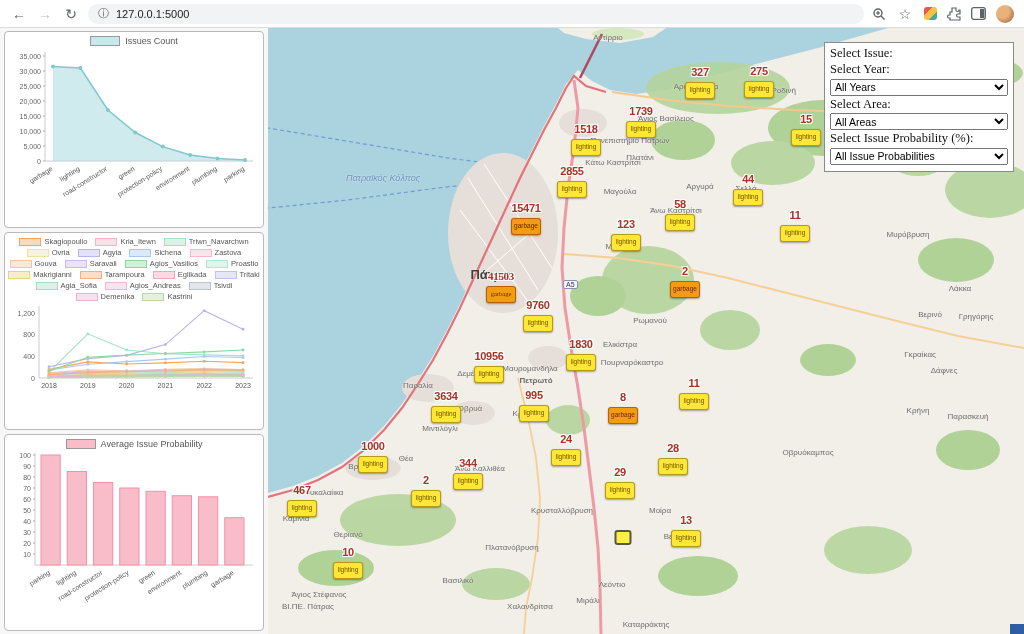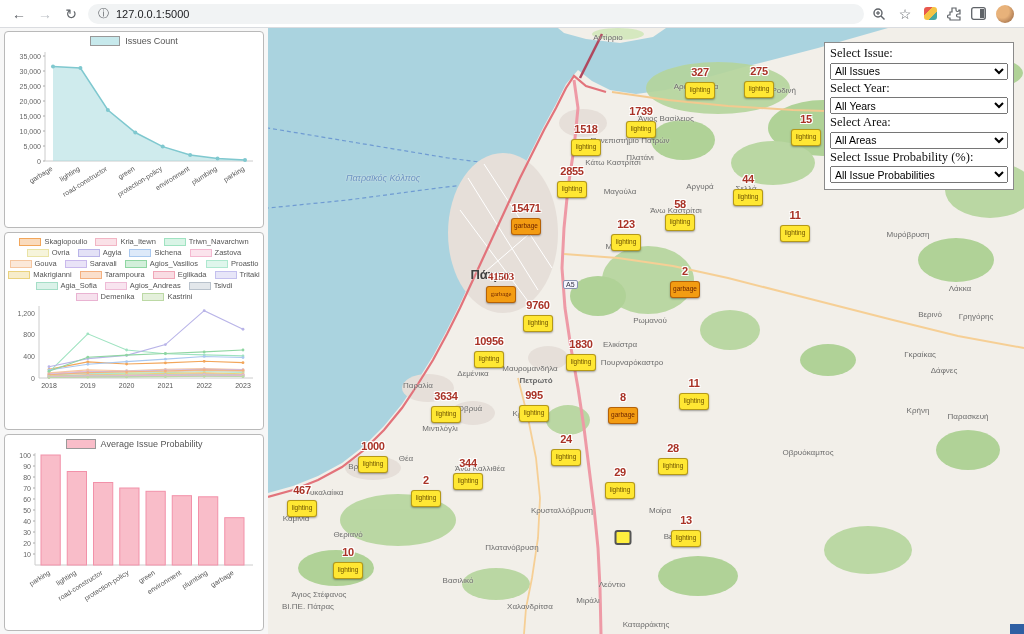--- a/index.html
+++ b/index.html
@@ -552,43 +552,40 @@
         <div class="marker lighting" style="left: 304px; top: 138px;"><div class="mv">2855</div><div class="mb" style="background: rgb(255, 231, 51);">lighting</div></div>
         <div class="marker lighting" style="left: 480px; top: 146px;"><div class="mv">44</div><div class="mb" style="background: rgb(255, 231, 51);">lighting</div></div>
         <div class="marker lighting" style="left: 412px; top: 171px;"><div class="mv">58</div><div class="mb" style="background: rgb(255, 231, 51);">lighting</div></div>
         <div class="marker garbage" style="left: 258px; top: 175px;"><div class="mv">15471</div><div class="mb" style="background: rgb(243, 156, 18);">garbage</div></div>
         <div class="marker lighting" style="left: 527px; top: 182px;"><div class="mv">11</div><div class="mb" style="background: rgb(255, 231, 51);">lighting</div></div>
         <div class="marker lighting" style="left: 358px; top: 191px;"><div class="mv">123</div><div class="mb" style="background: rgb(255, 231, 51);">lighting</div></div>
         <div class="marker garbage" style="left: 417px; top: 238px;"><div class="mv">2</div><div class="mb" style="background: rgb(243, 156, 18);">garbage</div></div>
         <div class="marker garbage" style="left: 233px; top: 243px; font-family: Liberation Serif, serif;"><div class="mv">41503</div><div class="mb" style="background: rgb(243, 156, 18);">garbage</div></div>
         <div class="marker lighting" style="left: 270px; top: 272px;"><div class="mv">9760</div><div class="mb" style="background: rgb(255, 231, 51);">lighting</div></div>
         <div class="marker lighting" style="left: 313px; top: 311px;"><div class="mv">1830</div><div class="mb" style="background: rgb(255, 231, 51);">lighting</div></div>
-        <div class="marker lighting" style="left: 221px; top: 308px;"><div class="mv">10956</div><div class="mb" style="background: rgb(255, 231, 51);">lighting</div></div>
+        <div class="marker lighting" style="left: 221px; top: 323px;"><div class="mv">10956</div><div class="mb" style="background: rgb(255, 231, 51);">lighting</div></div>
         <div class="marker lighting" style="left: 426px; top: 350px;"><div class="mv">11</div><div class="mb" style="background: rgb(255, 231, 51);">lighting</div></div>
         <div class="marker lighting" style="left: 178px; top: 363px;"><div class="mv">3634</div><div class="mb" style="background: rgb(255, 231, 51);">lighting</div></div>
         <div class="marker lighting" style="left: 266px; top: 362px;"><div class="mv">995</div><div class="mb" style="background: rgb(255, 231, 51);">lighting</div></div>
         <div class="marker garbage" style="left: 355px; top: 364px;"><div class="mv">8</div><div class="mb" style="background: rgb(243, 156, 18);">garbage</div></div>
         <div class="marker lighting" style="left: 298px; top: 406px;"><div class="mv">24</div><div class="mb" style="background: rgb(255, 231, 51);">lighting</div></div>
         <div class="marker lighting" style="left: 405px; top: 415px;"><div class="mv">28</div><div class="mb" style="background: rgb(255, 231, 51);">lighting</div></div>
         <div class="marker lighting" style="left: 105px; top: 413px;"><div class="mv">1000</div><div class="mb" style="background: rgb(255, 231, 51);">lighting</div></div>
         <div class="marker lighting" style="left: 200px; top: 430px;"><div class="mv">344</div><div class="mb" style="background: rgb(255, 231, 51);">lighting</div></div>
         <div class="marker lighting" style="left: 352px; top: 439px;"><div class="mv">29</div><div class="mb" style="background: rgb(255, 231, 51);">lighting</div></div>
         <div class="marker lighting" style="left: 158px; top: 447px;"><div class="mv">2</div><div class="mb" style="background: rgb(255, 231, 51);">lighting</div></div>
         <div class="marker lighting" style="left: 34px; top: 457px;"><div class="mv">467</div><div class="mb" style="background: rgb(255, 231, 51);">lighting</div></div>
         <div class="marker lighting" style="left: 418px; top: 487px;"><div class="mv">13</div><div class="mb" style="background: rgb(255, 231, 51);">lighting</div></div>
         <div class="marker lighting" style="left: 80px; top: 519px;"><div class="mv">10</div><div class="mb" style="background: rgb(255, 231, 51);">lighting</div></div>
         <div class="marker selected" style="left: 355px; top: 502px;"><div class="mb" style="background: rgb(255, 239, 63);"></div></div>
       </div>
     <div class="road-shield" style="left:295px; top:252px;">Α5</div>
 
     <div class="controls">
       <label>Select Issue:</label>
-      <select>
-        <option>All Issues</option>
-      </select>
       <label>Select Year:</label>
       <select>
         <option>All Years</option>
       </select>
       <label>Select Area:</label>
       <select>
         <option>All Areas</option>
       </select>
       <label>Select Issue Probability (%):</label>
       <select>

